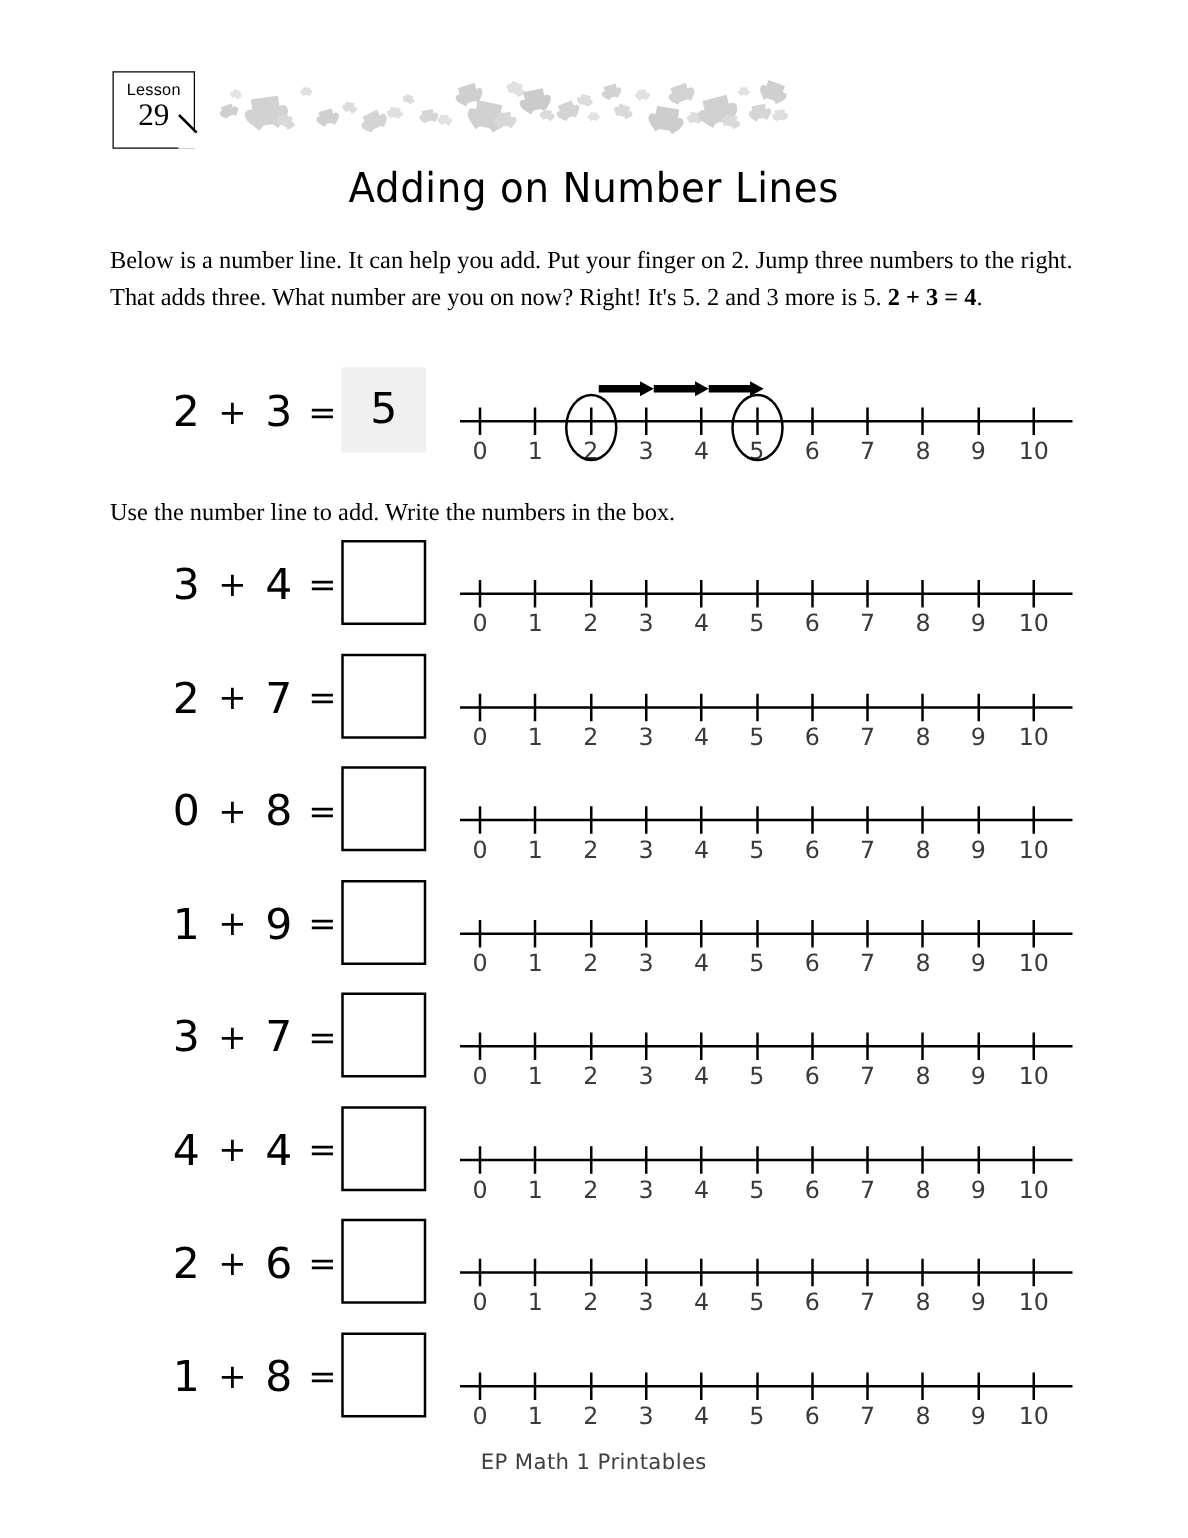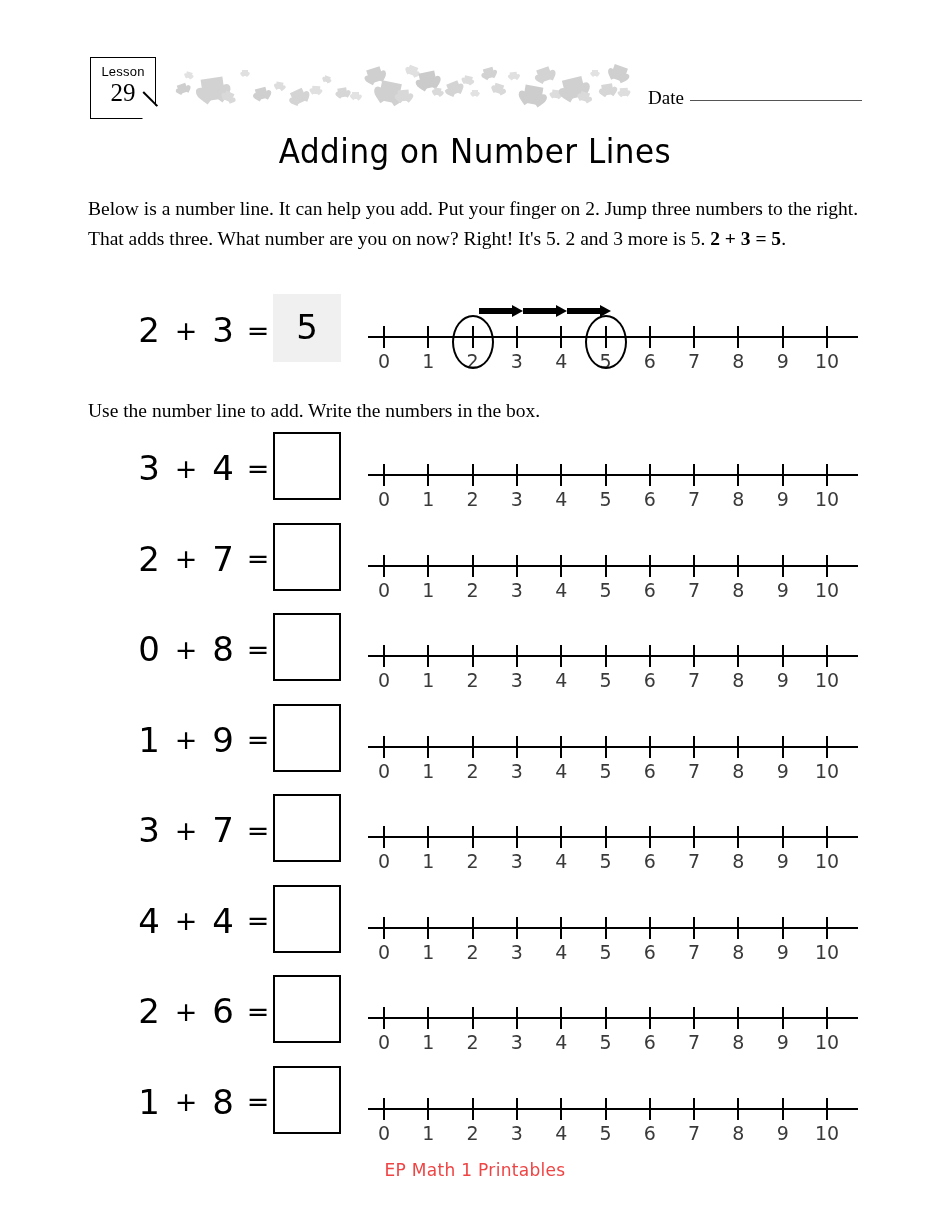--- a/index.html
+++ b/index.html
@@ -253,21 +253,21 @@
 
   
   #footer {
     position: absolute;
     left: 0;
     top: 1160px;
     width: 950px;
     text-align: center;
     font-family: "DejaVu Sans", sans-serif;
     font-size: 17px;
-    color: #ef4444;
+    color: #404040;
     letter-spacing: 0.3px;
   }
 </style>
 </head>
 <body>
 
 <div id="header">
 
   <div class="lesson-box">
     <span class="lesson-word">Lesson</span>
@@ -305,29 +305,26 @@
       <div class="heart" style="left: 366px; top: 6px; width: 13px; height: 13px; background: rgb(211, 211, 211); transform: rotate(-20deg);"></div>
       <div class="heart" style="left: 380px; top: 28px; width: 8px; height: 8px; background: rgb(220, 220, 220); transform: rotate(6deg);"></div>
       <div class="heart" style="left: 392px; top: 16px; width: 20px; height: 20px; background: rgb(208, 208, 208); transform: rotate(-14deg);"></div>
       <div class="heart" style="left: 408px; top: 30px; width: 9px; height: 9px; background: rgb(218, 218, 218); transform: rotate(16deg);"></div>
       <div class="heart" style="left: 420px; top: 8px; width: 6px; height: 6px; background: rgb(226, 226, 226); transform: rotate(0deg);"></div>
       <div class="heart" style="left: 430px; top: 22px; width: 11px; height: 11px; background: rgb(214, 214, 214); transform: rotate(-10deg);"></div>
       <div class="heart" style="left: 440px; top: 4px; width: 14px; height: 14px; background: rgb(207, 207, 207); transform: rotate(20deg);"></div>
       <div class="heart" style="left: 448px; top: 26px; width: 8px; height: 8px; background: rgb(222, 222, 222); transform: rotate(-5deg);"></div>
     </div>
 
-  <div class="date-block">
-    <span>Date</span><span class="date-line"></span>
-  </div>
 </div>
 
 <div id="title">Adding on Number Lines</div>
 
 <div class="para" id="intro-para">
-  <span>Below is a number line. It can help you add. Put your finger on 2. Jump three numbers to the right. That adds three. What number are you on now? Right! It's 5. 2 and 3 more is 5. </span><span class="bold-eq">2 + 3 = 5</span><span>.</span>
+  <span>Below is a number line. It can help you add. Put your finger on 2. Jump three numbers to the right. That adds three. What number are you on now? Right! It's 5. 2 and 3 more is 5. </span><span class="bold-eq">2 + 3 = 4</span><span>.</span>
 </div>
 
 <div class="row" id="example-row" style="top:294px;">
   <div class="equation">
     <span class="op1">2</span>
     <span class="plus">+</span>
     <span class="op2">3</span>
     <span class="eqs">=</span>
   </div>
   <div class="answer-box example">5</div>

